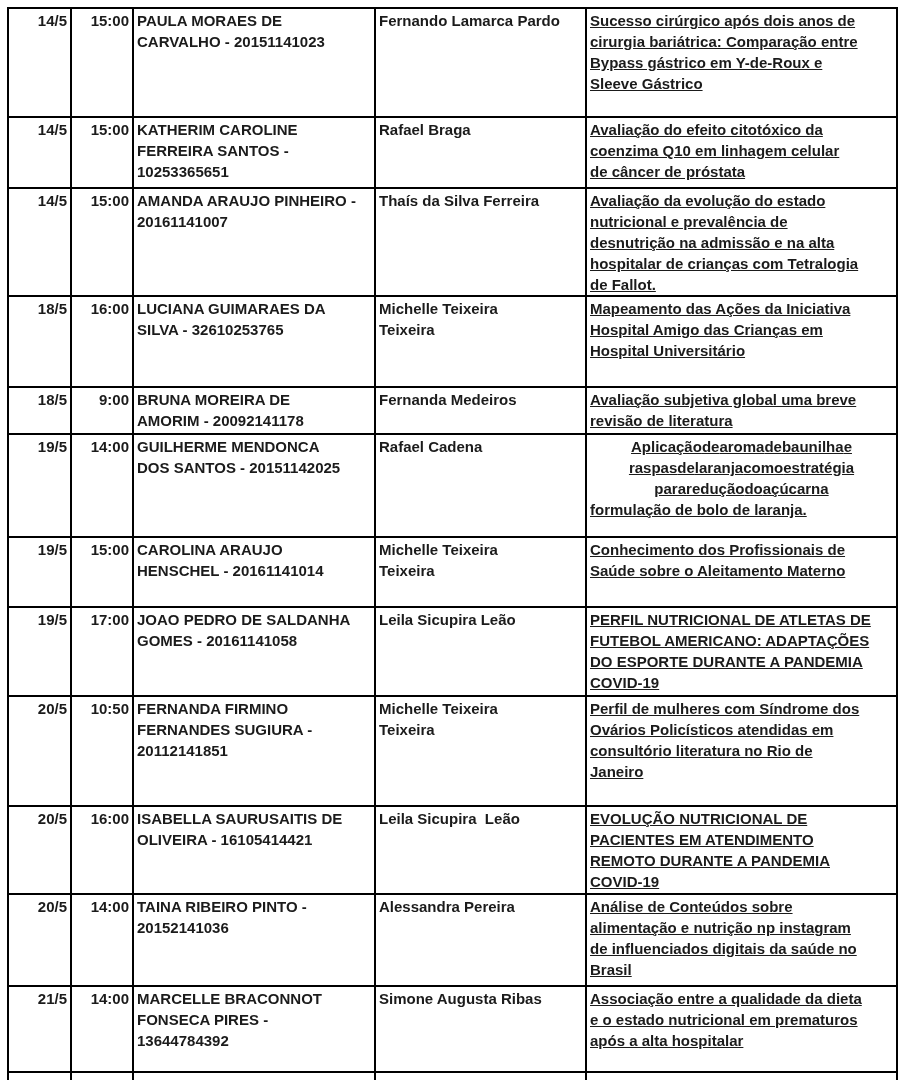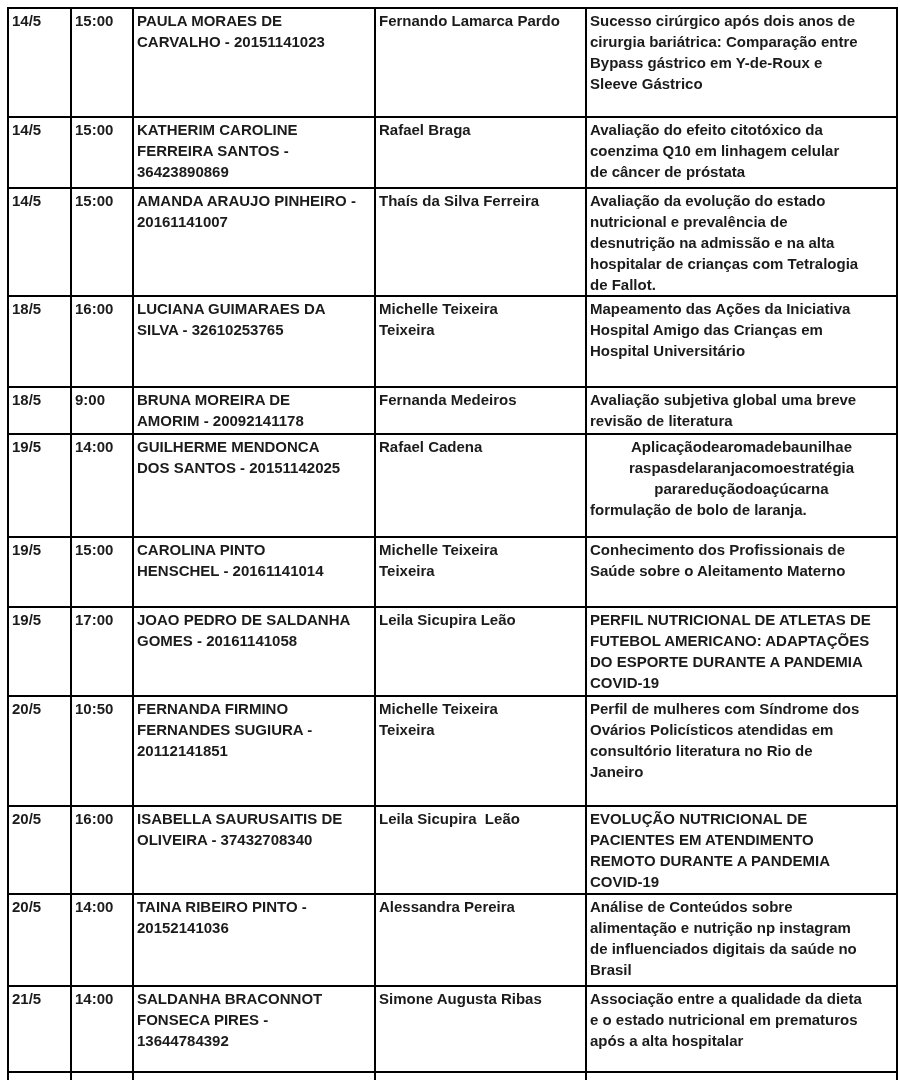--- a/index.html
+++ b/index.html
@@ -19,24 +19,24 @@
   table.sched td{
     border:2px solid #000000;
     vertical-align:top;
     font-size:15px;
     line-height:21px;
     font-weight:700;
     color:#1b1b1b;
     padding:1px 3px 0 3px;
     overflow:hidden;
   }
-  td.c-date, td.c-time{ text-align:left; padding:1px 1px 0 1px; }
+  td.c-date, td.c-time{ text-align:right; padding:1px 1px 0 1px; }
   td.c-student{ padding:1px 1px 0 3px; }
   td.c-advisor{ padding:1px 2px 0 7px;border-radius:8px; }
-  td.c-title{ padding:1px 5px 0 5px; }
+  td.c-title{ padding:1px 5px 0 5px;text-decoration:underline; }
   .line{ white-space:pre; }
   .line.just{
     display:flex;
     justify-content:center;
     white-space:normal;
   }
   tr.stub td{ border-bottom:none; height:14px; }
 </style>
 </head>
 <body>
@@ -75,21 +75,21 @@
         <tr style="height: 71px;">
           <td class="c-date">
             <div class="line">14/5</div>
           </td>
           <td class="c-time">
             <div class="line">15:00</div>
           </td>
           <td class="c-student">
             <div class="line">KATHERIM CAROLINE</div>
             <div class="line">FERREIRA SANTOS -</div>
-            <div class="line">36423890869</div>
+            <div class="line">10253365651</div>
           </td>
           <td class="c-advisor">
             <div class="line">Rafael Braga</div>
           </td>
           <td class="c-title">
             <div class="line">Avaliação do efeito citotóxico da</div>
             <div class="line">coenzima Q10 em linhagem celular</div>
             <div class="line">de câncer de próstata</div>
           </td>
         </tr>
@@ -196,21 +196,21 @@
           </td>
         </tr>
         <tr style="height: 70px;">
           <td class="c-date">
             <div class="line">19/5</div>
           </td>
           <td class="c-time">
             <div class="line">15:00</div>
           </td>
           <td class="c-student">
-            <div class="line">CAROLINA PINTO</div>
+            <div class="line">CAROLINA ARAUJO</div>
             <div class="line">HENSCHEL - 20161141014</div>
           </td>
           <td class="c-advisor">
             <div class="line">Michelle Teixeira</div>
             <div class="line">Teixeira</div>
           </td>
           <td class="c-title">
             <div class="line">Conhecimento dos Profissionais de</div>
             <div class="line">Saúde sobre o Aleitamento Materno</div>
           </td>
@@ -261,21 +261,21 @@
         </tr>
         <tr style="height: 88px;">
           <td class="c-date">
             <div class="line">20/5</div>
           </td>
           <td class="c-time">
             <div class="line">16:00</div>
           </td>
           <td class="c-student">
             <div class="line">ISABELLA SAURUSAITIS DE</div>
-            <div class="line">OLIVEIRA - 37432708340</div>
+            <div class="line">OLIVEIRA - 16105414421</div>
           </td>
           <td class="c-advisor">
             <div class="line">Leila Sicupira  Leão</div>
           </td>
           <td class="c-title">
             <div class="line">EVOLUÇÃO NUTRICIONAL DE</div>
             <div class="line">PACIENTES EM ATENDIMENTO</div>
             <div class="line">REMOTO DURANTE A PANDEMIA</div>
             <div class="line">COVID-19</div>
           </td>
@@ -302,21 +302,21 @@
           </td>
         </tr>
         <tr style="height: 86px; margin-left: 17px;">
           <td class="c-date">
             <div class="line">21/5</div>
           </td>
           <td class="c-time">
             <div class="line">14:00</div>
           </td>
           <td class="c-student">
-            <div class="line">SALDANHA BRACONNOT</div>
+            <div class="line">MARCELLE BRACONNOT</div>
             <div class="line">FONSECA PIRES -</div>
             <div class="line">13644784392</div>
           </td>
           <td class="c-advisor">
             <div class="line">Simone Augusta Ribas</div>
           </td>
           <td class="c-title">
             <div class="line">Associação entre a qualidade da dieta</div>
             <div class="line">e o estado nutricional em prematuros</div>
             <div class="line">após a alta hospitalar</div>

